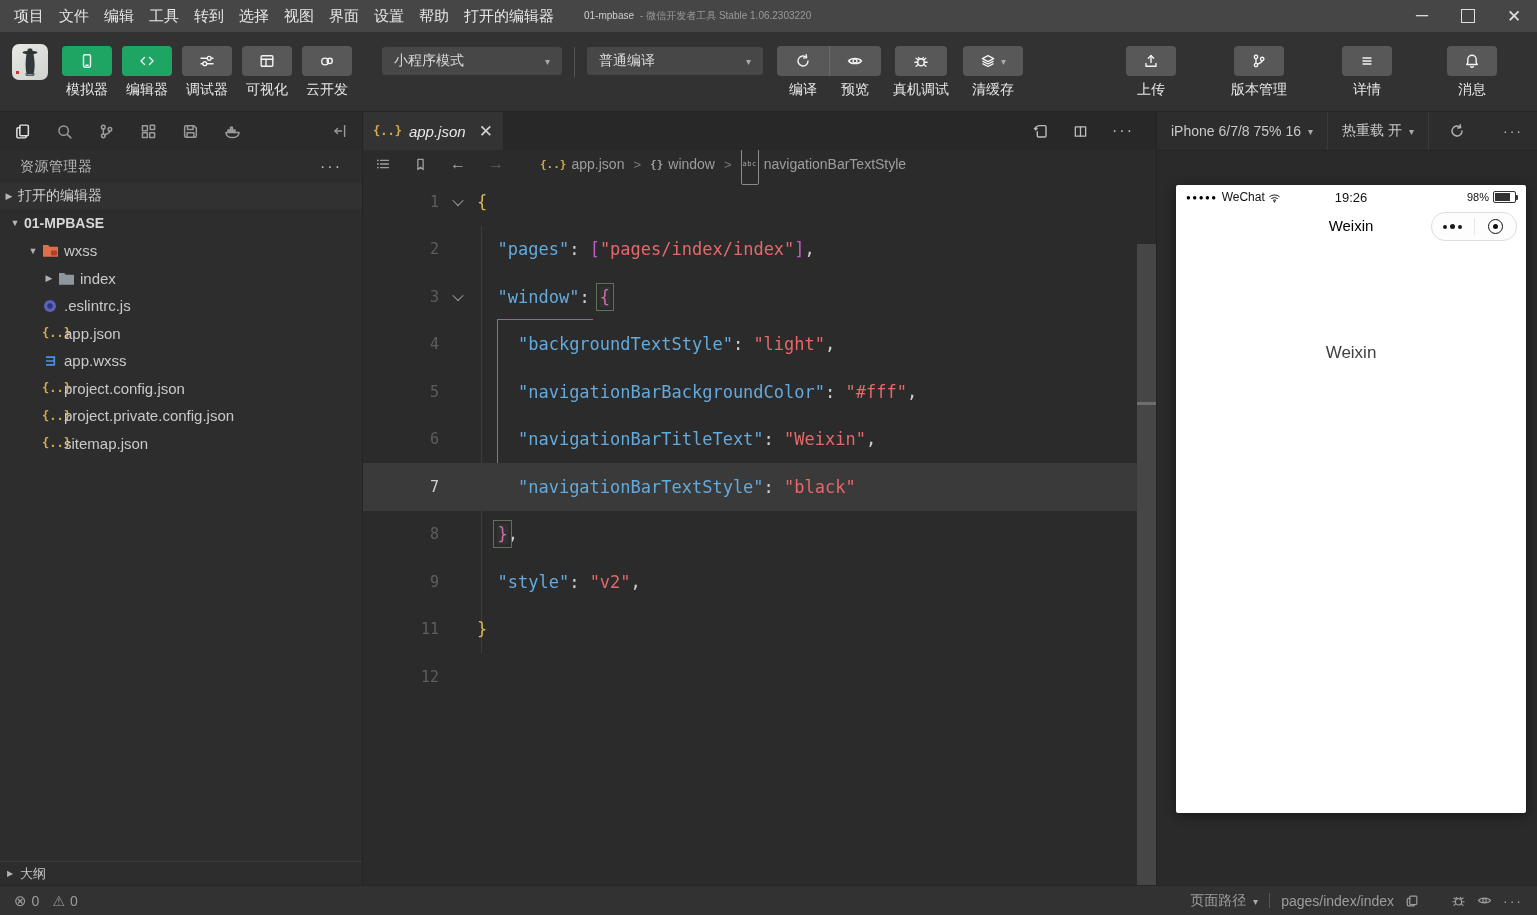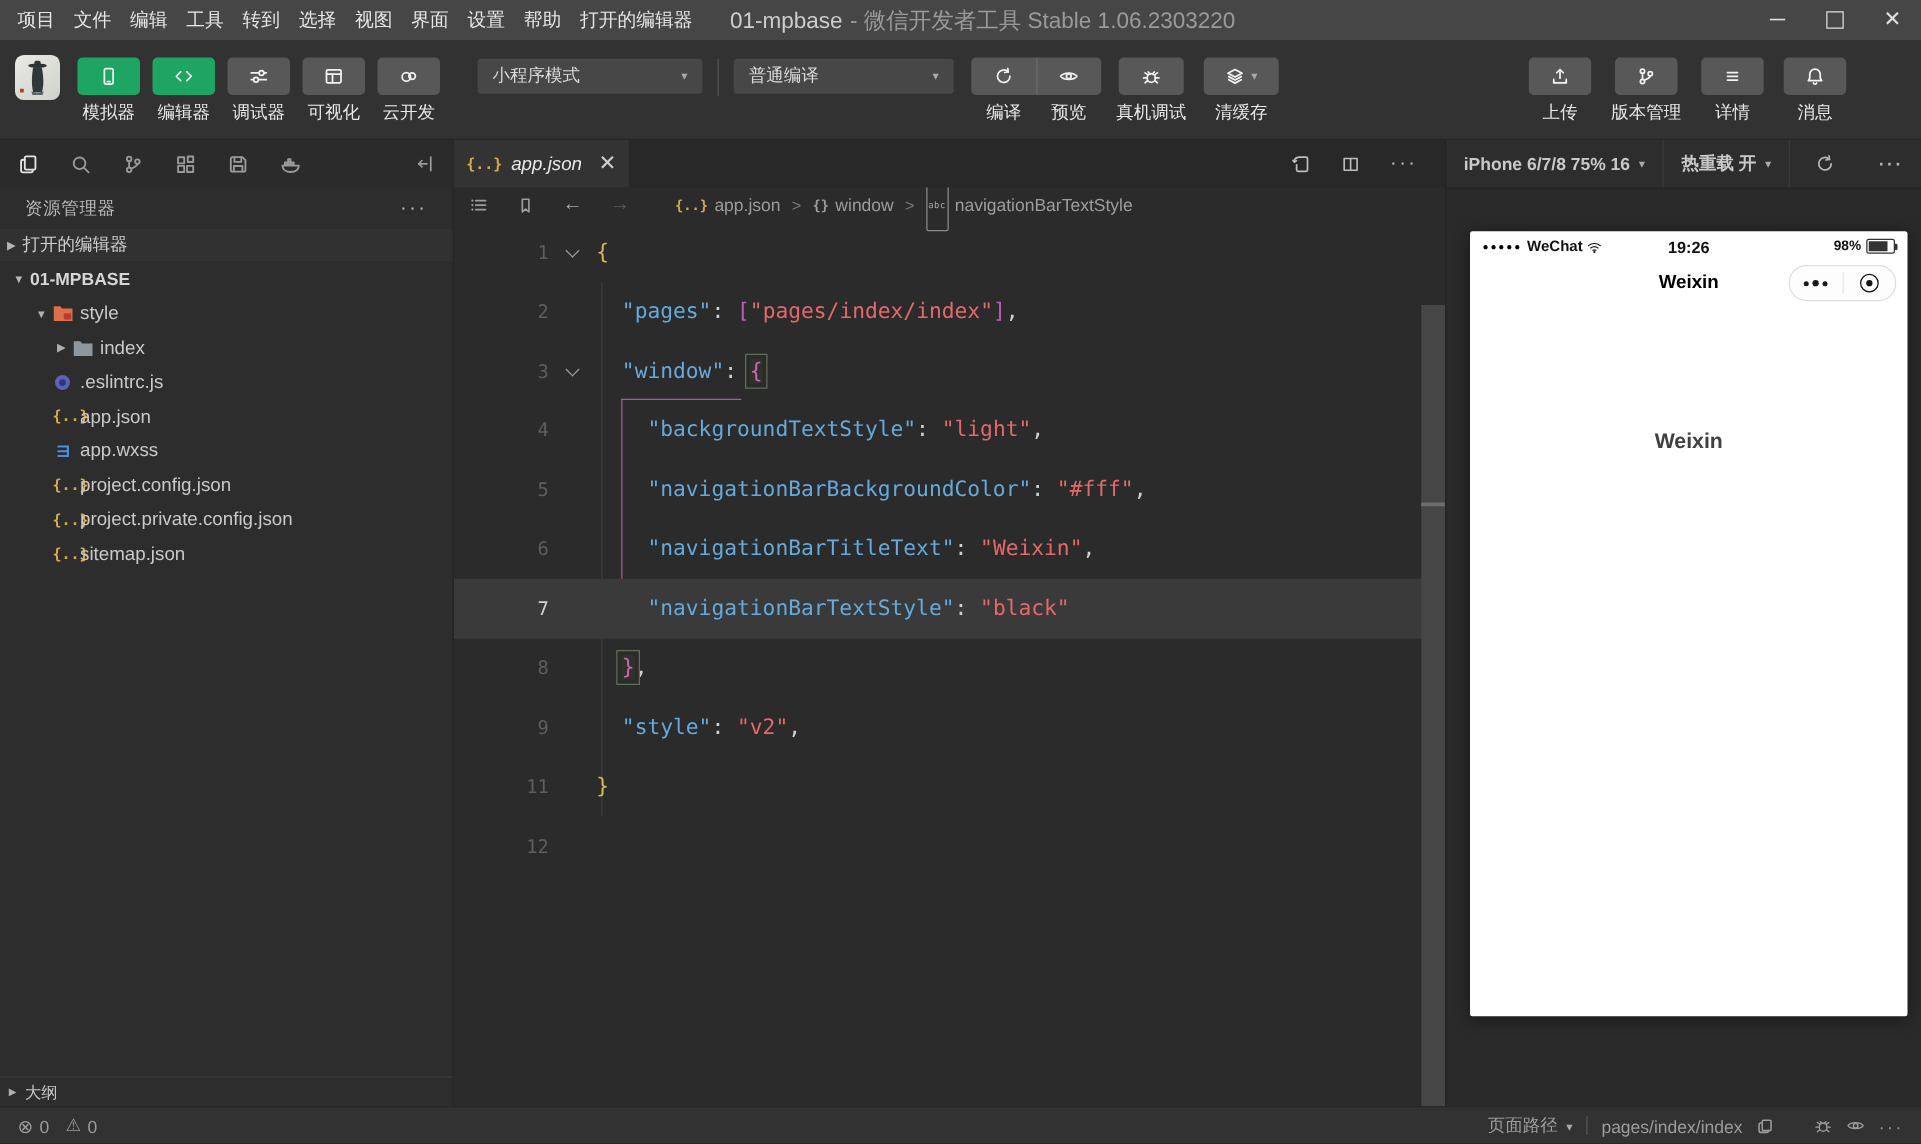--- a/index.html
+++ b/index.html
@@ -5,21 +5,21 @@
   html,body{margin:0;padding:0;background:#1e1e1e;}
   #app{position:relative;width:1537px;height:915px;background:#2b2b2b;overflow:hidden;
        font-family:"Liberation Sans","DejaVu Sans",sans-serif;color:#ccc;-webkit-font-smoothing:antialiased;}
   .ico{display:inline-flex;align-items:center;justify-content:center;vertical-align:middle;}
   .ico svg{display:block;}
 
   
   .titlebar{position:absolute;left:0;top:0;width:100%;height:32px;background:#464646;display:flex;align-items:center;}
   .menu{display:flex;gap:15px;padding-left:14px;font-size:15px;color:#e6e6e6;}
   .menu span{cursor:default;}
-  .wintitle{margin-left:30px;font-size:18px;color:#9a9a9a;white-space:nowrap;}
+  .wintitle{margin-left:30px;font-size:10px;color:#9a9a9a;white-space:nowrap;}
   .wintitle b{color:#cdcdcd;font-weight:normal;margin-right:6px;}
   .winctl{position:absolute;right:0;top:0;height:32px;display:flex;}
   .winctl .wbtn{width:46px;height:32px;display:flex;align-items:center;justify-content:center;color:#e0e0e0;font-size:17px;}
   .wbox{width:12px;height:12px;border:1.5px solid #e0e0e0;}
 
   
   .toolbar{position:absolute;left:0;top:32px;width:100%;height:80px;background:#323232;border-bottom:1px solid #262626;box-sizing:border-box;}
   .tb-left{position:absolute;left:12px;top:0;height:80px;display:flex;align-items:flex-start;}
   .avatar{width:36px;height:36px;border-radius:7px;margin-top:12px;margin-right:14px;background:linear-gradient(145deg,#e9e9e5,#cfd2cd);position:relative;overflow:hidden;}
   .avatar svg{position:absolute;left:0;top:0;}
@@ -28,21 +28,21 @@
   .toolbox.green{background:#1fa563;}
   .toollabel{margin-top:5px;font-size:14px;color:#e8e8e8;white-space:nowrap;}
   .select{height:28px;margin-top:15px;background:#474747;border-radius:3px;display:flex;align-items:center;font-size:14px;color:#dadada;padding:0 12px;box-sizing:border-box;justify-content:space-between;}
   .caret{color:#aaa;font-size:10px;margin-left:10px;}
   .tb-div{width:1px;height:30px;background:#555;margin:15px 12px 0 12px;}
   .groupbox{display:flex;width:104px;height:30px;border-radius:4px;background:#585858;overflow:hidden;}
   .groupbox .cell{flex:1;display:flex;align-items:center;justify-content:center;color:#f0f0f0;}
   .groupbox .cell + .cell{border-left:1px solid #6b6b6b;}
   .grouplabels{display:flex;width:104px;}
   .grouplabels span{flex:1;text-align:center;margin-top:5px;font-size:14px;color:#e8e8e8;}
-  .tb-right{position:absolute;right:60px;top:0;height:80px;display:flex;align-items:flex-start;}
+  .tb-right{position:absolute;right:40px;top:0;height:80px;display:flex;align-items:flex-start;gap:39px;}
   .tb-right .toolcol{margin-right:0;margin-left:16px;}
 
   
   .sidebar{position:absolute;left:0;top:112px;width:363px;bottom:30px;background:#2d2d2d;border-right:1px solid #242424;box-sizing:border-box;}
   .activity{height:38px;display:flex;align-items:center;padding:0 14px;gap:25px;color:#9a9a9a;background:#2b2b2b;}
   .activity .ico.on{color:#e3e3e3;}
   .activity .collapse{margin-left:auto;}
   .exp-header{height:33px;display:flex;align-items:center;padding:0 20px;font-size:14px;color:#b9b9b9;letter-spacing:.5px;}
   .exp-header .more{margin-left:auto;color:#bbb;font-size:16px;letter-spacing:2px;}
   .sec-row{height:26px;display:flex;align-items:center;font-size:14px;color:#cfcfcf;background:#313131;}
@@ -86,21 +86,21 @@
   .tk-key{color:#64aadc;} .tk-str{color:#e5696a;} .tk-pun{color:#d0d0d0;}
   .tk-b1{color:#d7ba4f;} .tk-b2{color:#cf6aae;} .tk-b3{color:#bf5bbf;}
   .tk-boxed{outline:1px solid #5f6f58;outline-offset:3px;background:rgba(110,135,95,.08);}
   .guide-gray{position:absolute;left:118px;top:48px;width:1px;height:427px;background:#3e3e3e;}
   .guide-pink-v{position:absolute;left:134px;top:141px;width:1px;height:191px;background:#a85c9e;}
   .guide-pink-h{position:absolute;left:134px;top:141px;width:96px;height:1px;background:#a85c9e;}
   .vscroll{position:absolute;right:0;top:66px;bottom:0;width:19px;background:#464646;}
   .vscroll .mark{position:absolute;left:0;top:158px;width:100%;height:3px;background:#6e6e6e;}
 
   
-  .simulator{position:absolute;left:1156px;top:112px;width:381px;bottom:30px;background:#2a2a2a;border-left:1px solid #232323;box-sizing:border-box;font-weight:bold;}
+  .simulator{position:absolute;left:1156px;top:112px;width:381px;bottom:30px;background:#2a2a2a;border-left:1px solid #232323;box-sizing:border-box;}
   .sim-header{height:38px;background:#2d2d2d;border-bottom:1px solid #242424;display:flex;align-items:center;font-size:14px;color:#c9c9c9;}
   .sim-header .seg{display:flex;align-items:center;padding:0 14px;}
   .sim-header .vdiv{width:1px;height:38px;background:#3a3a3a;}
   .sim-header .caret{margin-left:7px;}
   .phone{position:absolute;left:19px;top:73px;width:350px;height:628px;background:#fff;border-radius:2px;box-shadow:0 2px 12px rgba(0,0,0,.45);color:#111;}
   .p-status{height:24px;display:flex;align-items:center;padding:0 10px;font-size:12px;color:#111;}
   .p-status .dots{font-size:8px;letter-spacing:1.5px;margin-right:4px;color:#000;}
   .p-status .time{position:absolute;left:0;right:0;text-align:center;font-size:13px;}
   .p-status .right{margin-left:auto;display:flex;align-items:center;gap:4px;font-size:11px;position:relative;}
   .battery{width:21px;height:10px;border:1px solid #333;border-radius:2px;position:relative;}
@@ -408,21 +408,21 @@
     </div>
     <div class="tree" id="file-tree">
         <div class="trow" style="padding-left: 24px;">
           <span class="tri">▼</span>
           <span class="ficon">
             <svg width="17" height="15" viewBox="0 0 17 15">
               <path d="M1 2h5.2l1.5 1.7H16v10H1Z" fill="#dd6f4b"></path>
               <rect x="9" y="7.5" width="6" height="5" rx="1" fill="#b33f2e"></rect>
             </svg>
           </span>
-          <span>style</span>
+          <span>wxss</span>
         </div>
         <div class="trow" style="padding-left: 40px;">
           <span class="tri">▶</span>
           <span class="ficon">
             <svg width="17" height="15" viewBox="0 0 17 15">
               <path d="M1 2h5.2l1.5 1.7H16v10H1Z" fill="#8e979e"></path>
             </svg>
           </span>
           <span>index</span>
         </div>

